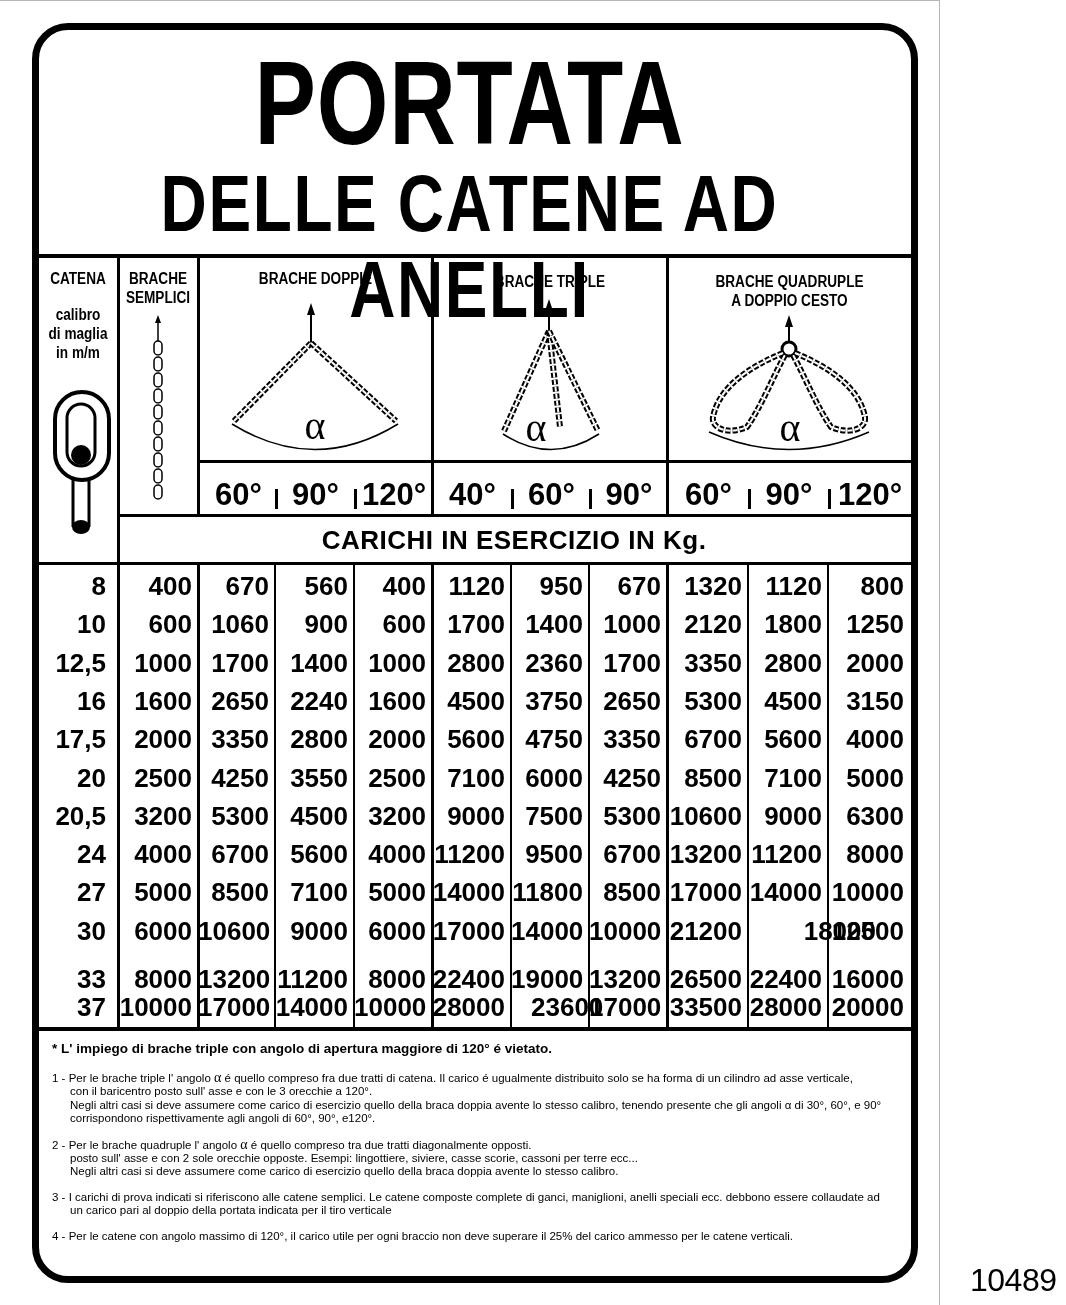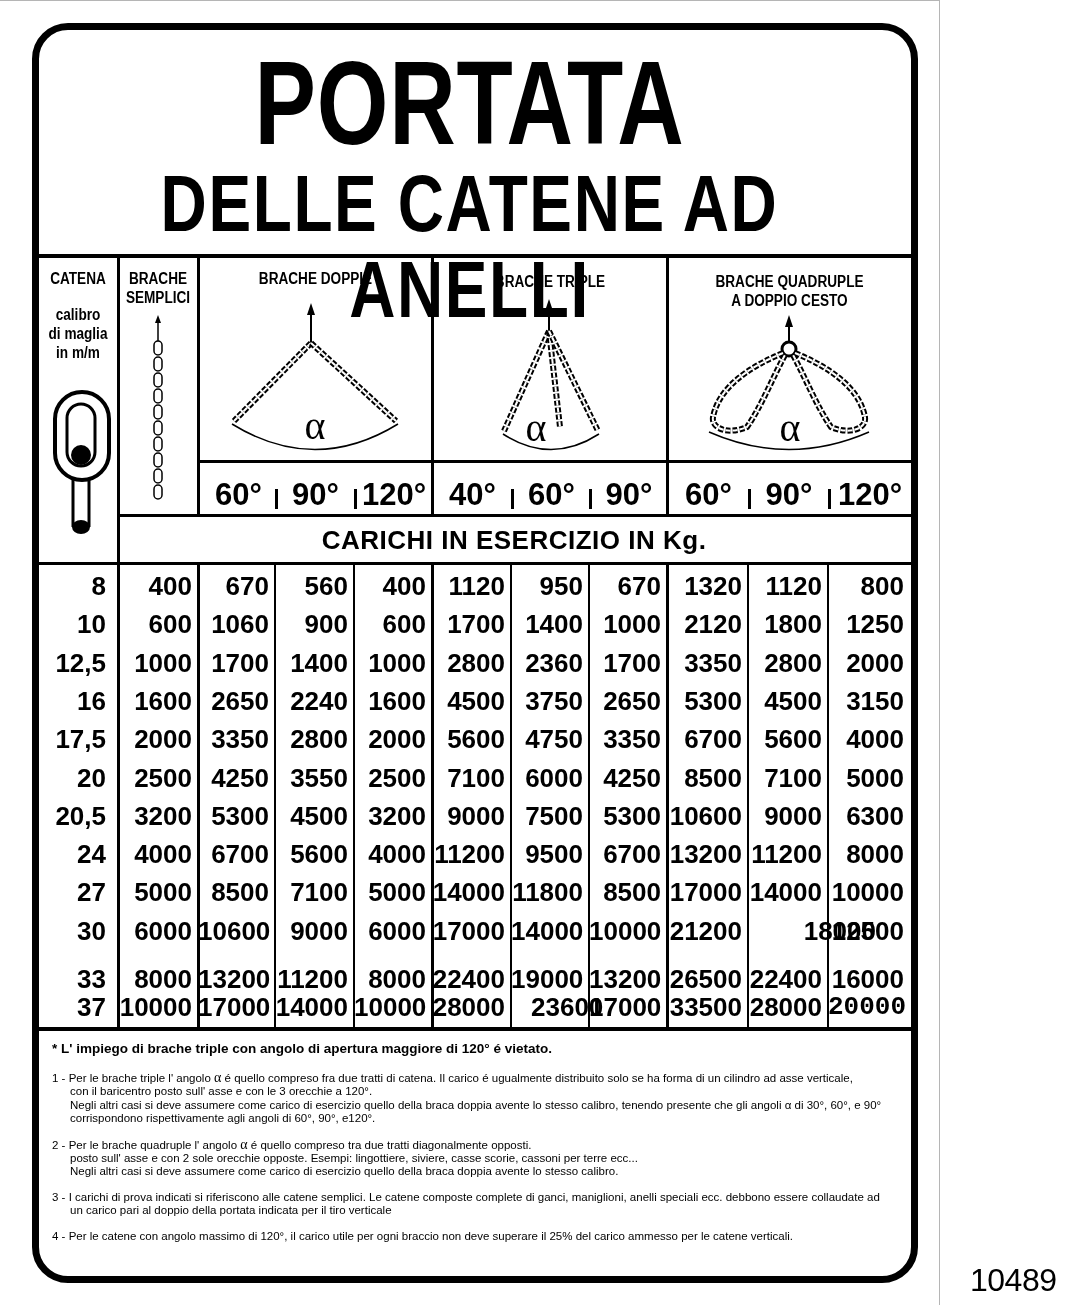--- a/index.html
+++ b/index.html
@@ -321,21 +321,21 @@
         <div class="cell" style="left: 0px; width: 80px; padding-right: 12px;">37</div>
         <div class="cell" style="left: 80px; width: 80px;">10000</div>
         <div class="cell" style="left: 160px; width: 77px;">17000</div>
         <div class="cell" style="left: 237px; width: 79px;">14000</div>
         <div class="cell" style="left: 316px; width: 78px;">10000</div>
         <div class="cell" style="left: 394px; width: 79px;">28000</div>
         <div class="cell" style="left: 473px; width: 78px; margin-left: 20px;">23600</div>
         <div class="cell" style="left: 551px; width: 78px;">17000</div>
         <div class="cell" style="left: 629px; width: 81px;">33500</div>
         <div class="cell" style="left: 710px; width: 80px;">28000</div>
-        <div class="cell" style="left: 790px; width: 82px; font-family: Liberation Mono, monospace;">20000</div>
+        <div class="cell" style="left: 790px; width: 82px;">20000</div>
       </div>
     </div>
 
   <div class="notes">
     <div class="note-main">* L' impiego di brache triple con angolo di apertura maggiore di 120° é vietato.</div>
 
     <div class="note">
       <span>1 - </span><span>Per le brache triple l' angolo </span><span class="alpha">α</span><span> é quello compreso fra due tratti di catena. Il  carico é ugualmente distribuito solo se ha forma di un cilindro ad asse verticale,</span>
       <span class="ind">con il baricentro posto sull' asse e con le 3 orecchie a 120°.</span>
       <span class="ind">Negli altri casi si deve assumere come carico di esercizio quello della braca doppia avente lo stesso calibro, tenendo presente che gli angoli α di 30°, 60°, e 90°</span>

